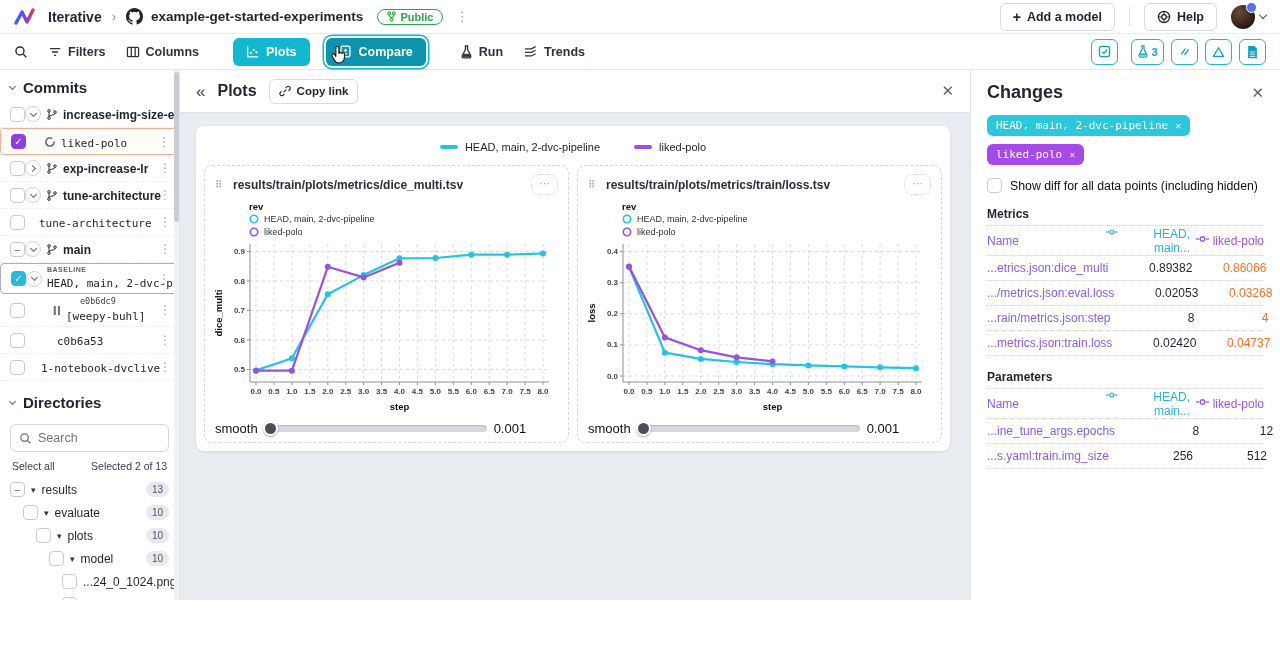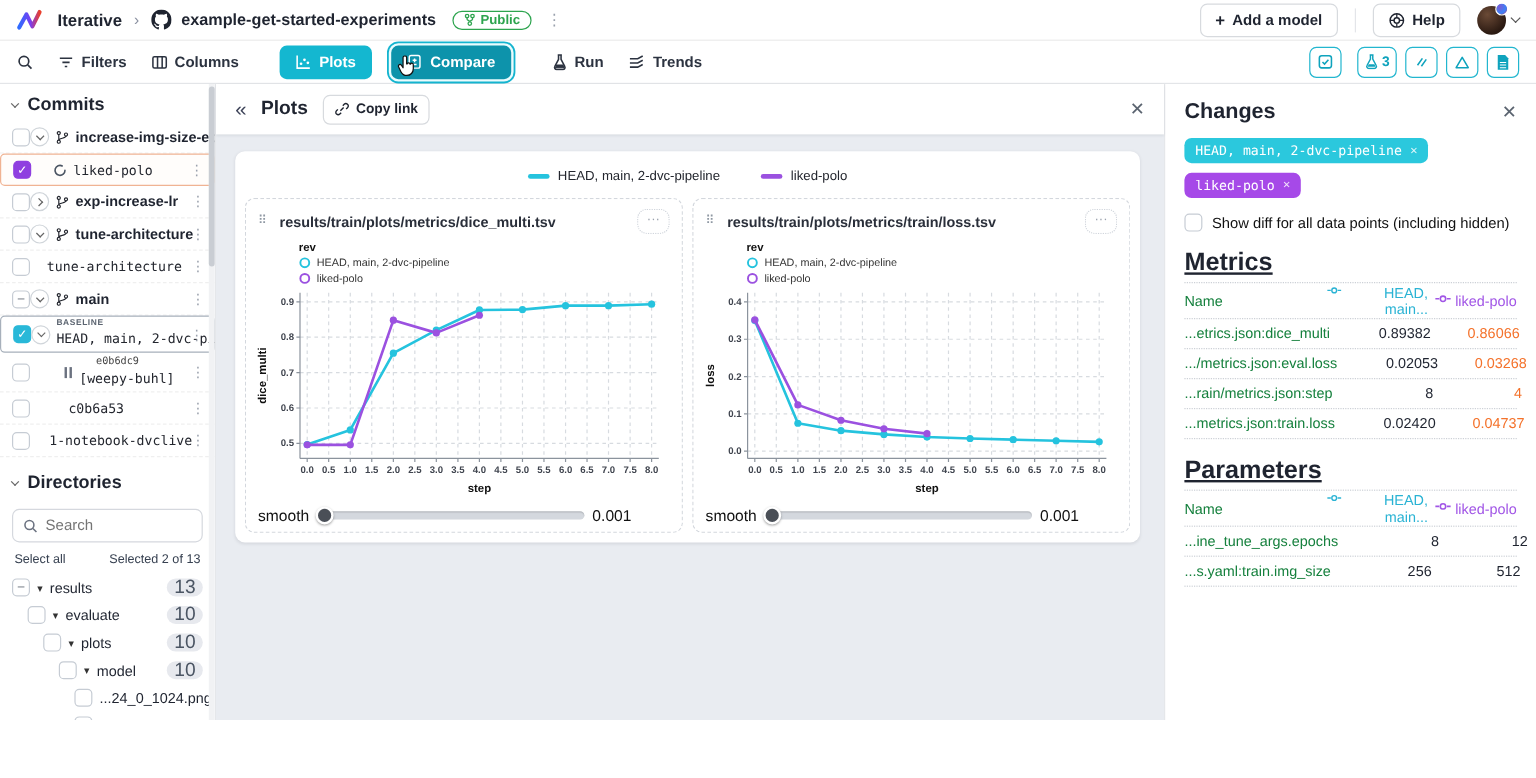--- a/index.html
+++ b/index.html
@@ -64,21 +64,21 @@
   .chev{display:inline-block;width:5px;height:5px;border-right:1.4px solid #666;border-bottom:1.4px solid #666;}
   .chev.down{transform:rotate(45deg);margin-top:-2px;}
   .chev.right{transform:rotate(-45deg);margin-left:-2px;}
   .row-kebab{color:#9aa1ad;font-size:12px;padding:0 2px;margin-left:4px;}
   .search-box{display:flex;align-items:center;gap:6px;margin:8px 10px 6px;height:28px;border:1px solid #d5d8de;
     border-radius:6px;padding:0 8px;background:#fff;}
   .search-box input{border:none;outline:none;font-size:12.5px;color:#333;width:110px;background:transparent;}
   .select-row{display:flex;justify-content:space-between;padding:2px 12px 6px;font-size:10.5px;color:#374151;}
   .tree-row{display:flex;align-items:center;gap:6px;height:23px;padding-right:10px;font-size:12px;}
   .tree-caret{font-size:9px;color:#333;}
-  .tree-badge{margin-left:auto;background:#e7e9ee;border-radius:9px;padding:0 6px;font-size:16px;color:#4b5563;line-height:15px;}
+  .tree-badge{margin-left:auto;background:#e7e9ee;border-radius:9px;padding:0 6px;font-size:10px;color:#4b5563;line-height:15px;}
   .sb-scroll{position:absolute;right:0;top:0;width:5px;height:100%;background:#f1f2f4;}
   .sb-thumb{position:absolute;right:0;top:2px;width:5px;height:150px;background:#c9cdd3;border-radius:3px;}
 
   
   .plots-hdr{height:42px;background:#fff;display:flex;align-items:center;gap:12px;padding:0 16px;
     box-shadow:0 1px 2px rgba(16,24,40,.07);position:relative;z-index:2;}
   .collapse-gl{font-size:17px;color:#3c4257;cursor:pointer;line-height:1;}
   .plots-title{font-size:16px;font-weight:700;}
   .close-x{margin-left:auto;font-size:15px;color:#5b6470;cursor:pointer;}
   .plots-body{flex:1;position:relative;overflow:hidden;padding:14px 16px 0 16px;}
@@ -111,28 +111,28 @@
   .hthumb{position:absolute;left:4%;width:70%;height:8px;border-radius:4px;background:#c6ccd4;}
 
   
   .ch-head{display:flex;align-items:center;}
   .ch-title{font-size:18px;font-weight:700;}
   .chips{display:flex;gap:8px;margin:12px 0 2px;flex-wrap:wrap;}
   .chip{display:inline-flex;align-items:center;gap:7px;color:#fff;border-radius:6px;padding:4px 9px;
     font-size:11px;font-family:"DejaVu Sans Mono",monospace;cursor:pointer;white-space:nowrap;}
   .chip-x{opacity:.85;font-size:10px;}
   .diff-row{display:flex;align-items:center;gap:8px;margin:13px 0 2px;font-size:12.3px;color:#111;cursor:pointer;}
-  .sec-title{font-size:21px;font-weight:700;margin:14px 0 4px;text-decoration:underline;}
+  .sec-title{font-size:12px;font-weight:700;margin:14px 0 4px;}
   .ctable{width:100%;font-size:12px;}
   .ctable .tr{display:grid;grid-template-columns:1fr 84px 74px;align-items:center;min-height:25px;
     border-bottom:1px dotted #ccd0d6;}
   .ctable .tr.head{border-top:1px dotted #ccd0d6;color:#3f4754;}
   .ctable .c2,.ctable .c3{text-align:right;}
   .ctable .colh{display:inline-flex;gap:4px;justify-content:flex-end;font-weight:400;}
-  .ctable .name{color:#15803d;}
+  .ctable .name{color:#8b5cf6;}
   .val-changed{color:#f4722b;}
 
   .cursor-overlay{position:absolute;left:331px;top:46px;z-index:50;pointer-events:none;}
 </style>
 </head>
 <body>
 
 <div class="app">
 
   <header class="hdr">

